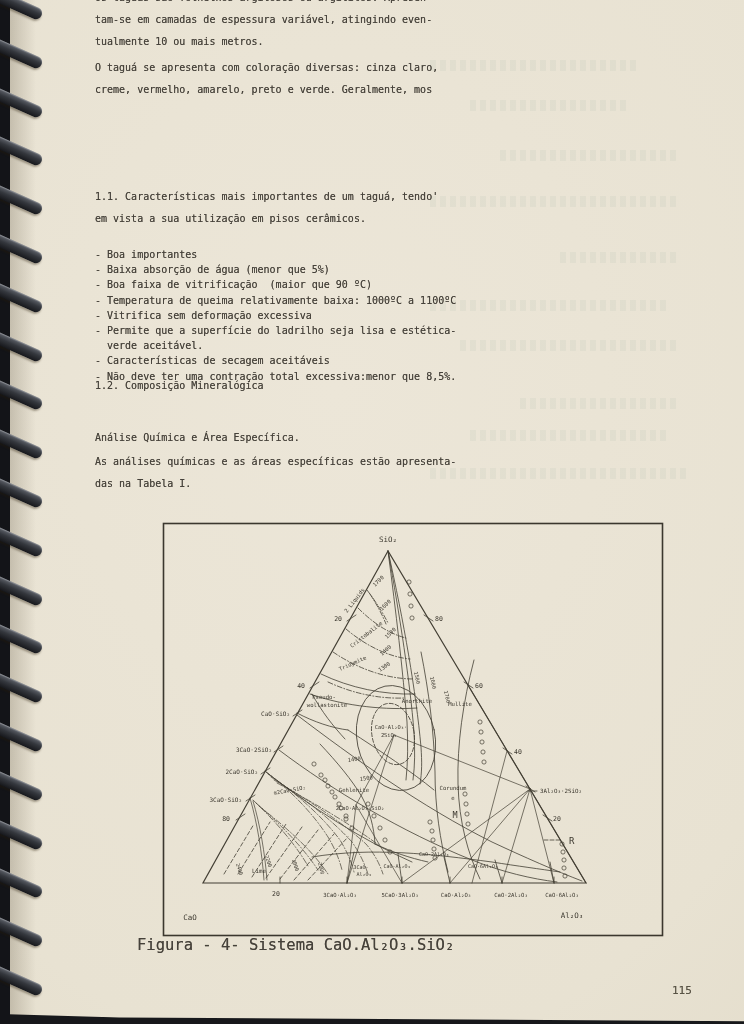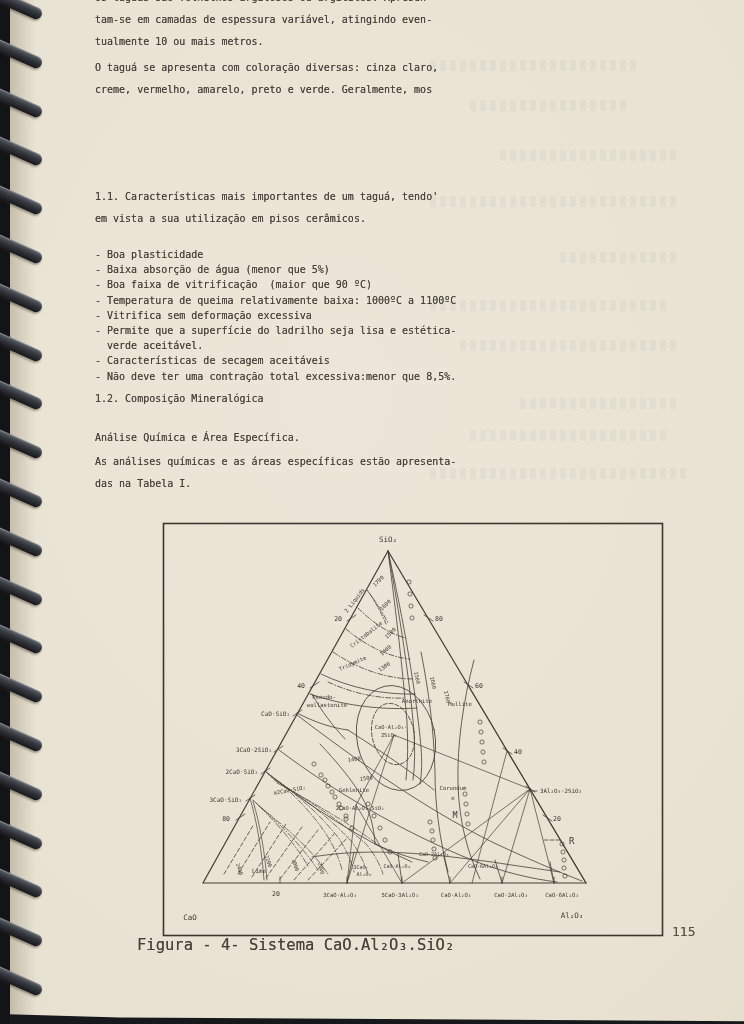--- a/index.html
+++ b/index.html
@@ -17,21 +17,21 @@
     box-shadow:0 2px 2px rgba(40,30,10,.35), inset 0 1px 1px rgba(255,255,255,.28);}
   .edge-bottom{position:absolute;left:0;bottom:0;width:100%;height:11px;background:#17181b;z-index:4;
     clip-path:polygon(0 8%, 16% 40%, 100% 74%, 100% 100%, 0 100%);}
   
   .tblock{position:absolute;left:95px;}
   .tline{white-space:pre;font-size:10px;line-height:22px;
     text-shadow:0 0 .6px rgba(62,56,44,.65);}
   .tight .tline{line-height:15.2px;}
   .caption{position:absolute;left:137px;top:936px;font-size:15.5px;white-space:pre;
     text-shadow:0 0 .6px rgba(62,56,44,.65);}
-  .page-number{position:absolute;left:672px;top:924px;font-size:13px;color:#59544300;
+  .page-number{position:absolute;left:672px;top:984px;font-size:11px;color:#59544300;
     color:#585345;text-shadow:0 0 .6px rgba(62,56,44,.5);}
   
   .figure-box{position:absolute;left:146px;top:506px;width:502px;height:415px;margin:16px;}
   .figure-box svg{display:block;}
   
   .ghost{position:absolute;height:11px;opacity:.13;filter:blur(.6px);z-index:0;
     background:repeating-linear-gradient(90deg, rgba(110,145,125,.55) 0 6px, transparent 6px 10px);}
   .g1{top:60px;left:430px;width:210px;} .g2{top:100px;left:470px;width:160px;}
   .g3{top:150px;left:500px;width:180px;} .g4{top:196px;left:430px;width:250px;}
   .g5{top:252px;left:560px;width:120px;} .g6{top:300px;left:430px;width:240px;}
@@ -92,32 +92,32 @@
     <div class="tline">creme, vermelho, amarelo, preto e verde. Geralmente, mos</div>
   </div>
 
 
   <div class="tblock" style="top:186px">
     <div class="tline">1.1. Características mais importantes de um taguá, tendo'</div>
     <div class="tline">em vista a sua utilização em pisos cerâmicos.</div>
   </div>
 
   <div class="tblock tight" style="top:247px">
-    <div class="tline">- Boa plasticidade</div>
+    <div class="tline">- Boa importantes</div>
     <div class="tline">- Baixa absorção de água (menor que 5%)</div>
     <div class="tline">- Boa faixa de vitrificação  (maior que 90 ºC)</div>
     <div class="tline">- Temperatura de queima relativamente baixa: 1000ºC a 1100ºC</div>
     <div class="tline">- Vitrifica sem deformação excessiva</div>
     <div class="tline">- Permite que a superfície do ladrilho seja lisa e estética-</div>
     <div class="tline">  verde aceitável.</div>
     <div class="tline">- Características de secagem aceitáveis</div>
     <div class="tline">- Não deve ter uma contração total excessiva:menor que 8,5%.</div>
   </div>
 
-  <div class="tblock" style="top:388px">
+  <div class="tblock" style="top:375px">
     <div class="tline">1.2. Composição Mineralógica</div>
   </div>
 
   <div class="tblock" style="top:427px">
     <div class="tline">Análise Química e Área Específica.</div>
   </div>
 
   <div class="tblock" style="top:451px">
     <div class="tline">As análises químicas e as áreas específicas estão apresenta-</div>
     <div class="tline">das na Tabela I.</div>

